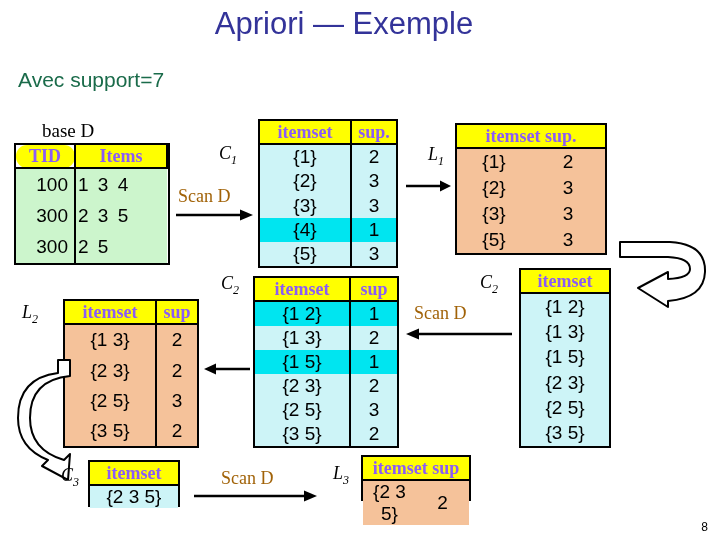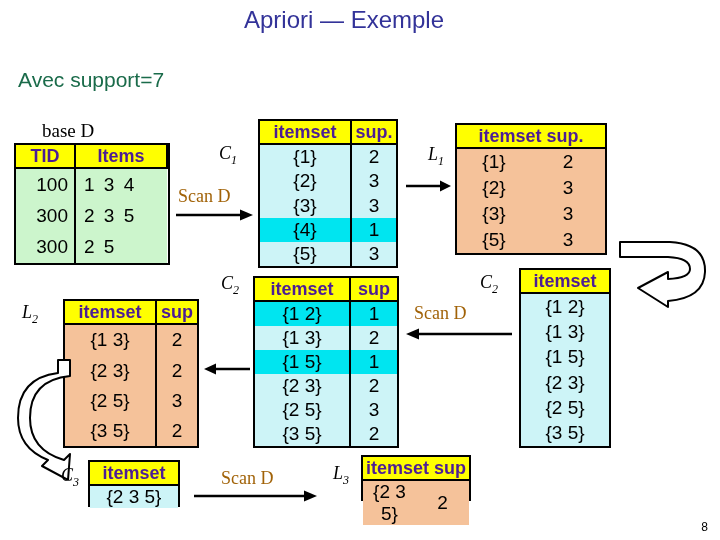--- a/index.html
+++ b/index.html
@@ -6,60 +6,60 @@
   body{
     width:720px;height:540px;background:#ffffff;position:relative;overflow:hidden;
     font-family:"Liberation Sans", sans-serif;
   }
   .slide{position:absolute;left:0;top:0;width:720px;height:540px;}
 
   
   .title{
     position:absolute;left:0;top:6px;width:688px;text-align:center;
     font-family:"Liberation Sans", sans-serif;
-    font-size:24px;color:#333399;letter-spacing:0px;white-space:nowrap;
+    font-size:31px;color:#333399;letter-spacing:0px;white-space:nowrap;
   }
   .subtitle{
     position:absolute;left:18px;top:68px;
     font-family:"Liberation Sans", sans-serif;
     font-size:21px;color:#1a6b4a;white-space:nowrap;
   }
   .pagenum{
     position:absolute;right:12px;bottom:6px;
     font-family:"Liberation Sans", sans-serif;
     font-size:12px;color:#000000;
   }
 
   
   .tbl{position:absolute;border:2px solid #000;box-sizing:border-box;}
   .tbl table{border-collapse:collapse;width:100%;height:100%;table-layout:fixed;}
   .tbl th{
-    background:#ffff00;color:#4c1d95;font-weight:bold;
-    font-family:Liberation Sans, sans-serif;
+    background:#ffff00;color:#8b5cf6;font-weight:bold;
+    font-family:Liberation Serif, serif;
     font-size:18px;padding:0 3px;line-height:20px;height:22px;
     border-bottom:2px solid #000;
   }
   .tbl td{
     font-family:"Liberation Sans", sans-serif;
     font-size:19px;color:#000;text-align:center;line-height:22px;height:22px;padding:0 2px;
   }
 
   
   .green td{background:#ccf5cc;}
   .green th{border-right:2px solid #000;}
   .cyan td{background:#cdf4f7;}
   .cyan tr.hl td{background:#00e5f0;}
   .peach td{background:#f5c29a;}
 
   
   #baseD-caption{position:absolute;left:42px;top:120px;font-family:"Liberation Serif",serif;font-size:19px;color:#000;}
   #tbl-baseD{left:14px;top:143px;width:156px;height:122px;}
-  #tbl-baseD th:first-child{width:52px;}
+  #tbl-baseD th:first-child{width:52px;border-radius:11px;}
   #tbl-baseD td:first-child{border-right:2px solid #000;text-align:right;padding-right:6px;}
-  #tbl-baseD td:last-child{text-align:left;padding-left:8px;letter-spacing:2px;}
+  #tbl-baseD td:last-child{text-align:left;padding-left:2px;letter-spacing:2px;}
 
   #tbl-C1{left:258px;top:119px;width:140px;height:149px;}
   #tbl-C1 th:first-child{width:84px;border-right:2px solid #000;}
   #tbl-C1 td:first-child{border-right:2px solid #000;}
 
   #tbl-L1{left:455px;top:123px;width:152px;height:132px;}
   #tbl-L1 th{text-align:center;}
   #tbl-L1 td:first-child{width:90px;}
 
   #tbl-C2mid{left:253px;top:276px;width:146px;height:172px;}

